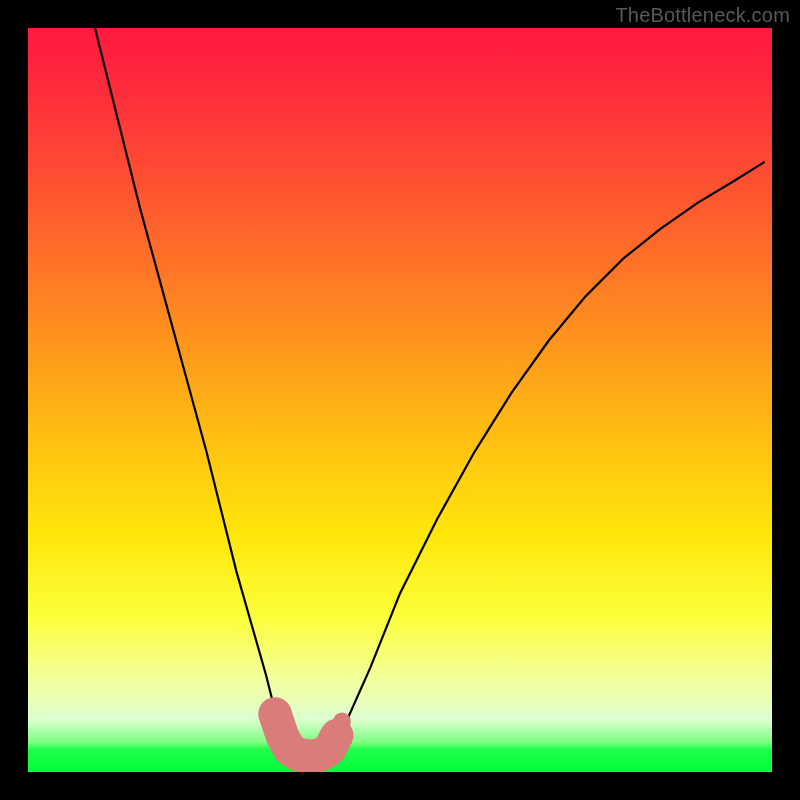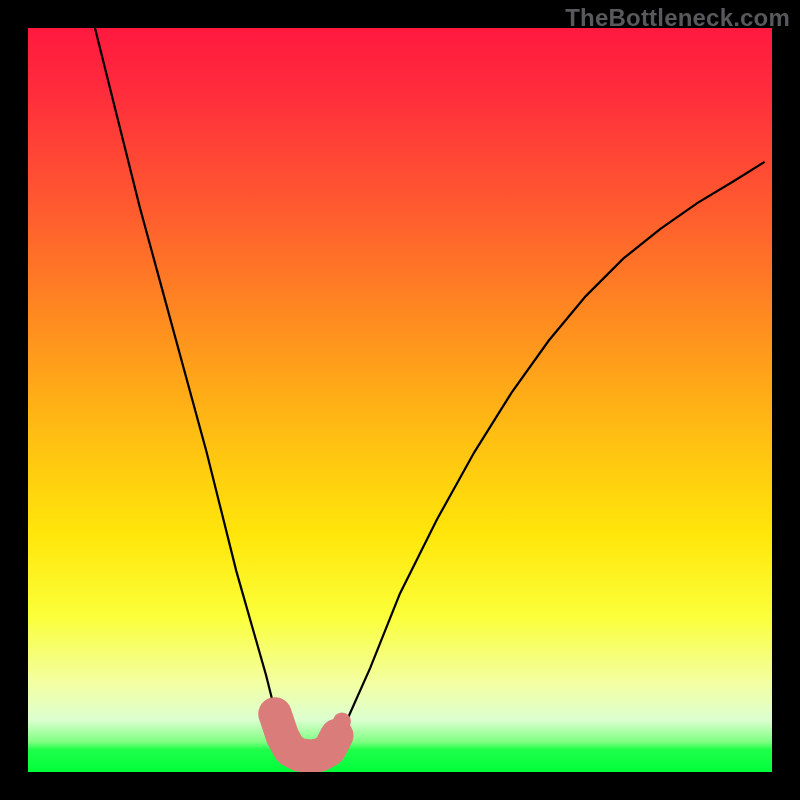--- a/index.html
+++ b/index.html
@@ -10,23 +10,23 @@
   }
   .wrap {
     width: 800px;
     height: 800px;
     position: relative;
   }
   .watermark {
     position: absolute;
     top: 4px;
     right: 10px;
-    font-size: 24px;
+    font-size: 20px;
     color: #58595b;
-    font-weight: 700;
+    font-weight: 400;
     letter-spacing: 0.2px;
     z-index: 20;
   }
   .frame {
     position: absolute;
     left: 0; top: 0;
     width: 800px;
     height: 800px;
     box-sizing: border-box;
     border: 28px solid #000;

